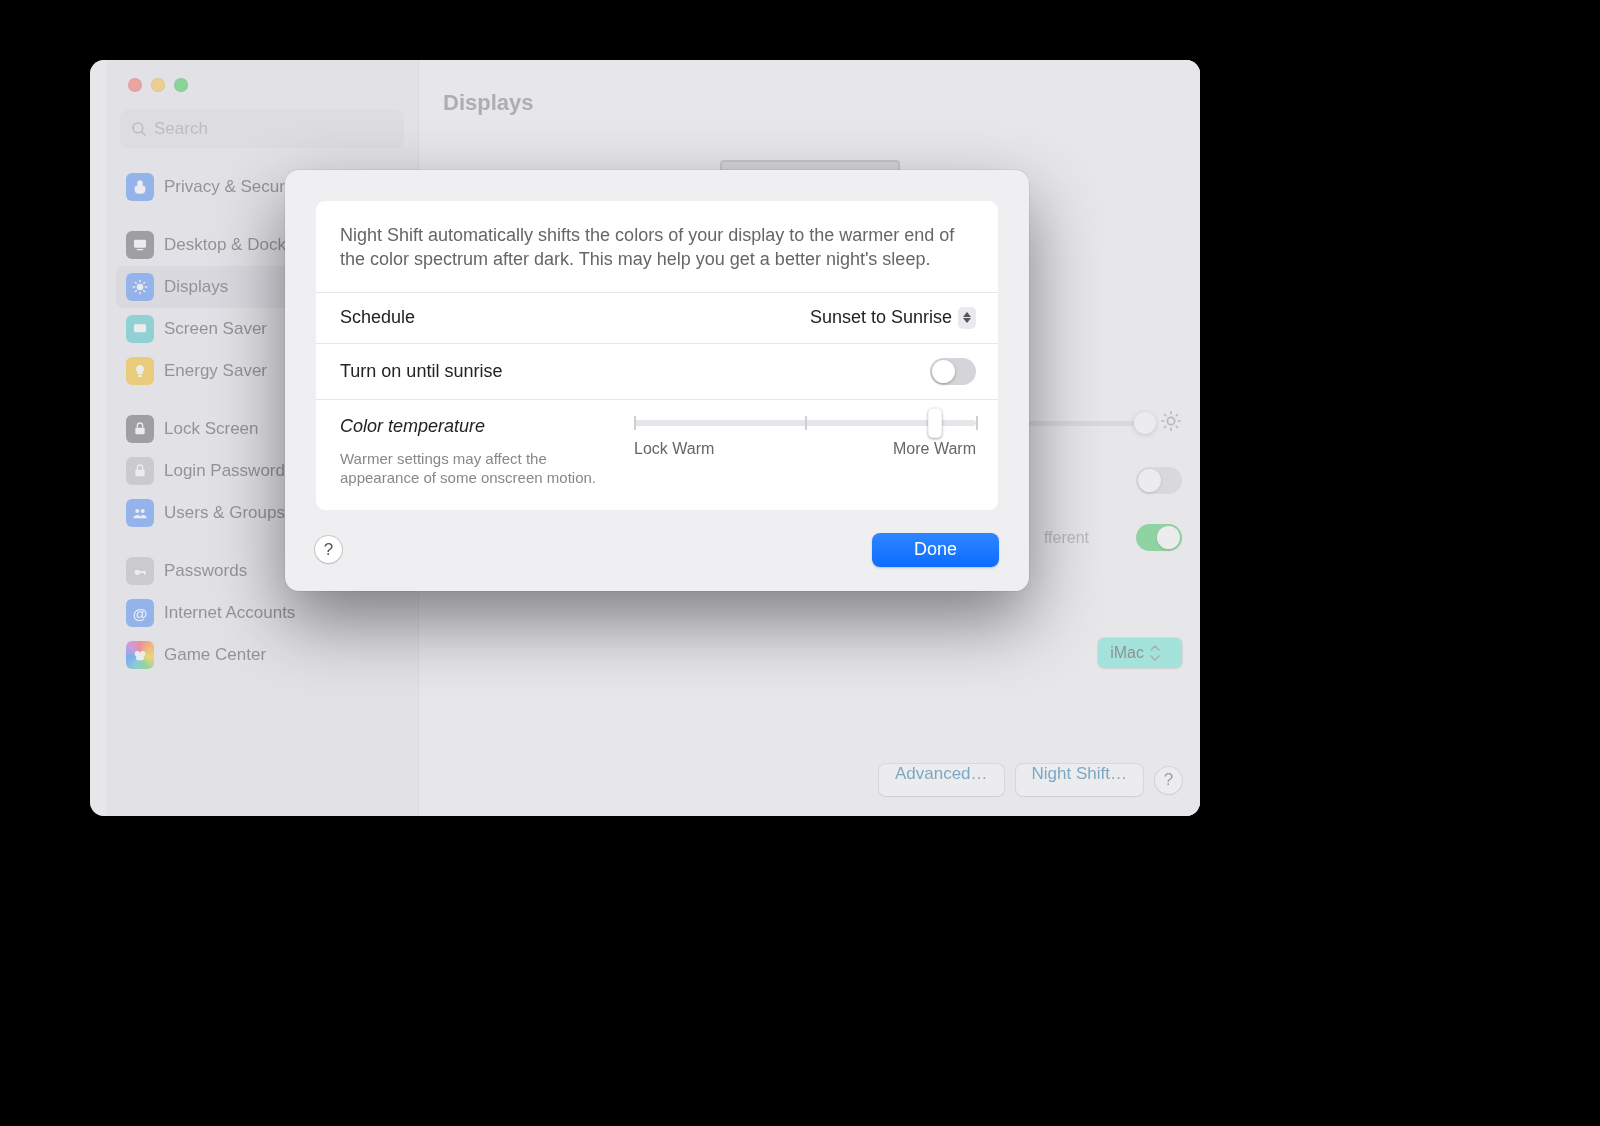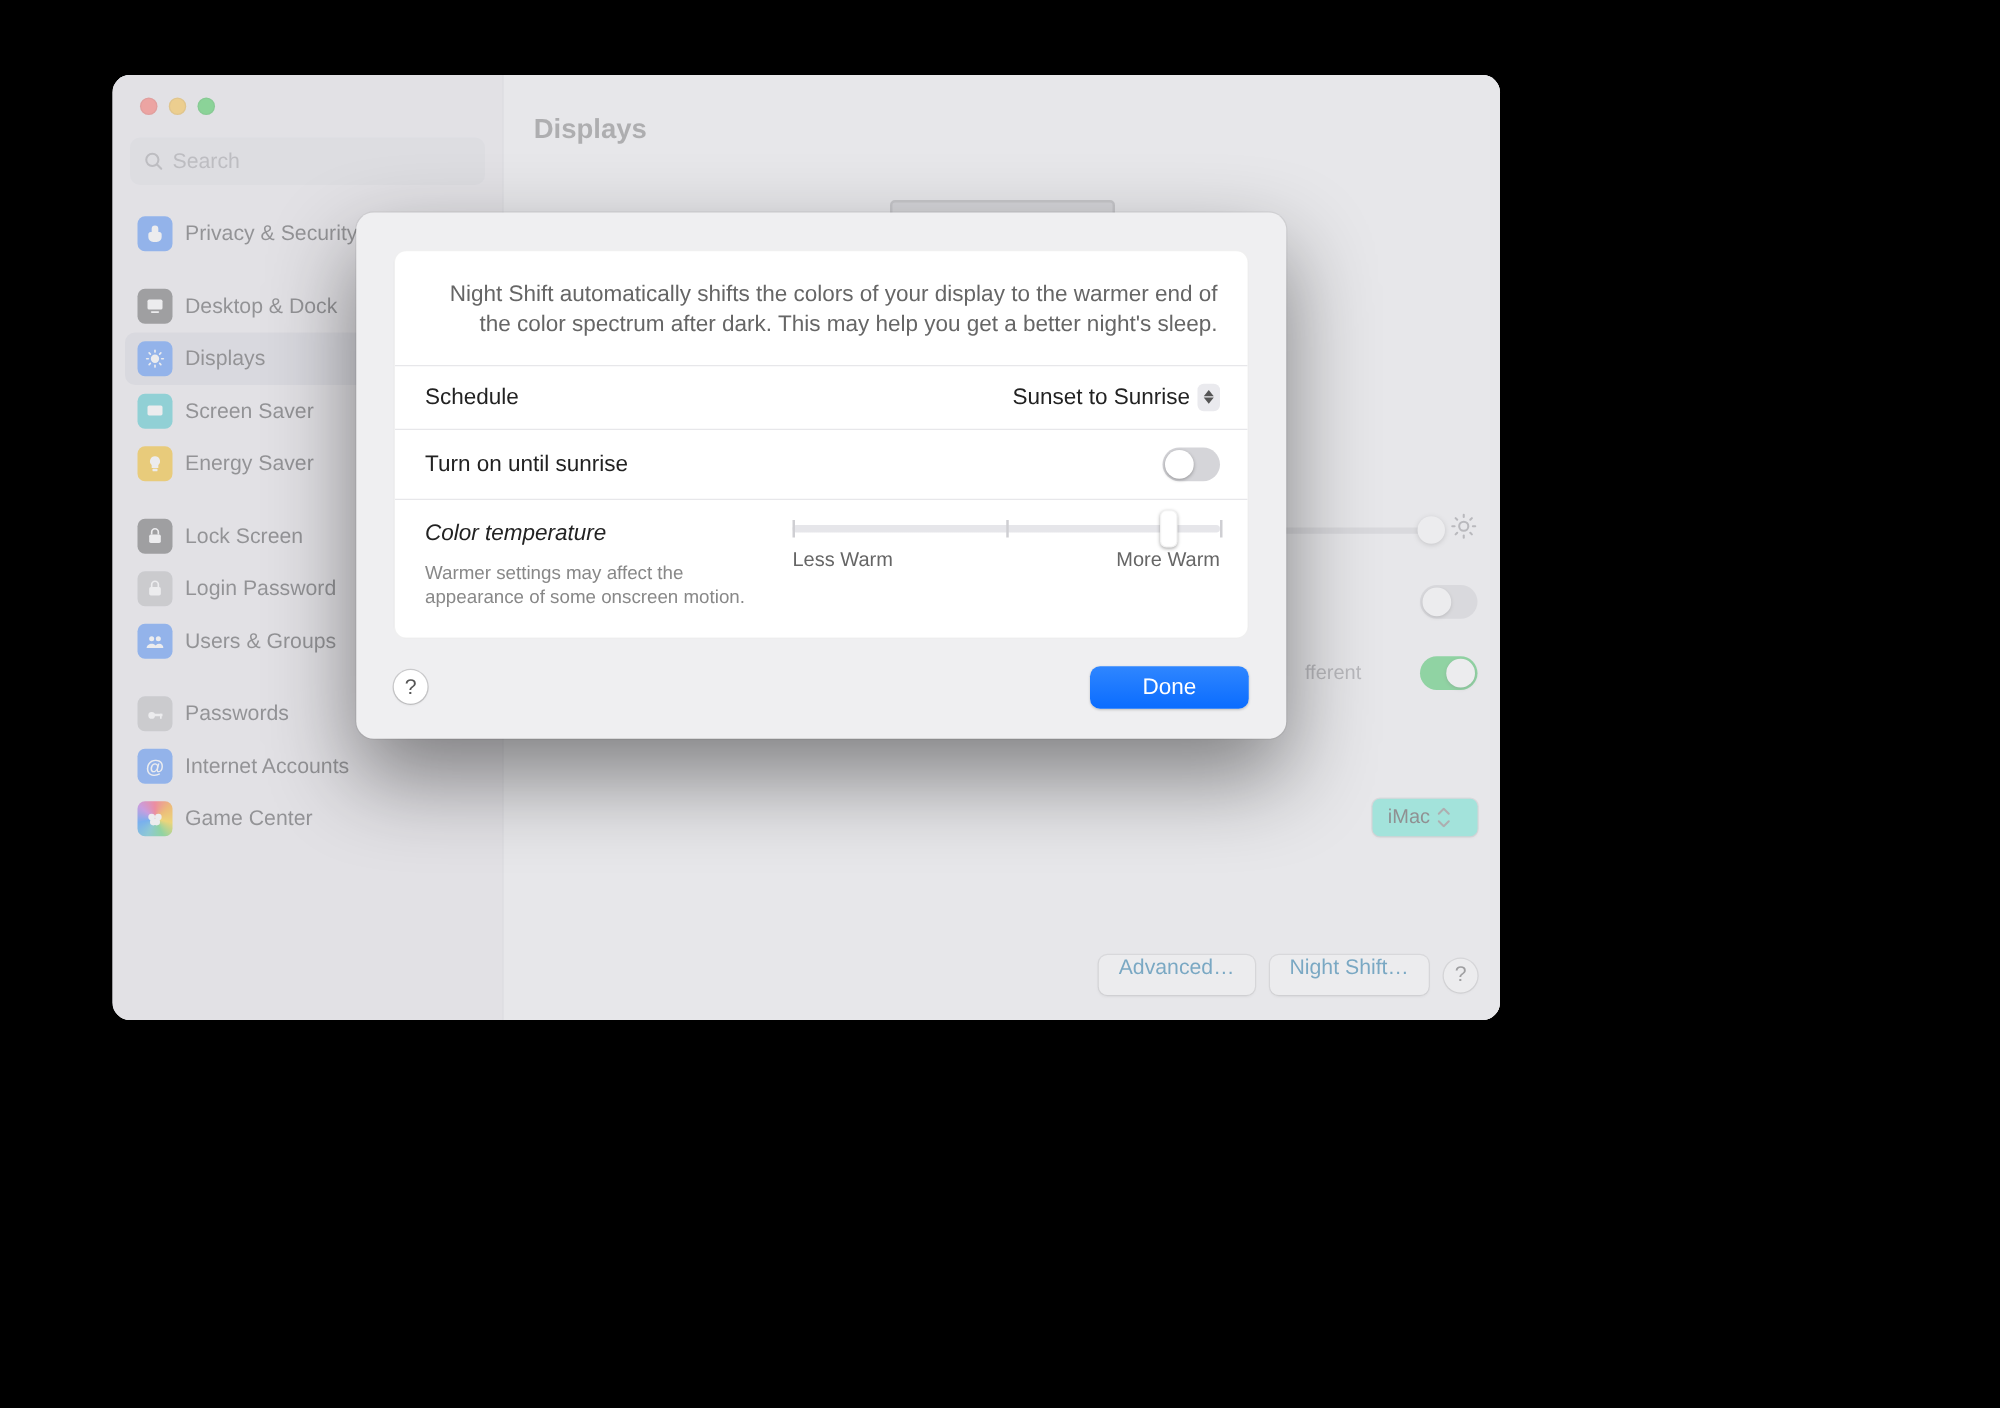--- a/index.html
+++ b/index.html
@@ -25,20 +25,21 @@
     display: flex;
   }
 
   
   .sidebar {
     width: 313px;
     height: 100%;
     background: #e8e7ec;
     border-right: 1px solid rgba(0,0,0,0.06);
     padding-top: 18px;
+    margin-left: 16px;
   }
   .traffic {
     display: flex; gap: 9px; padding-left: 22px; margin-bottom: 18px;
   }
   .traffic span {
     width: 14px; height: 14px; border-radius: 50%;
     box-shadow: inset 0 0 0 1px rgba(0,0,0,.1);
   }
   .tl-close  { background:#ff5f57;}
   .tl-min    { background:#febc2e;}
@@ -204,21 +205,20 @@
     background:#fff;
     border-radius:10px;
     border:1px solid rgba(0,0,0,.06);
   }
   .sheet-desc {
     padding: 22px 24px 20px 24px;
     font-size: 18px;
     color:#666;
     line-height:1.35;
     border-bottom:1px solid #e7e7ea;
-    text-align:right;
   }
   .sheet-row {
     display:flex; align-items:center; justify-content:space-between;
     padding: 14px 22px 14px 24px;
     border-bottom:1px solid #e7e7ea;
   }
   .sheet-row:last-child { border-bottom:none; }
   .row-label { font-size:18px; color:#222; }
 
   .select-like {
@@ -505,21 +505,21 @@
         <div class="sub">Warmer settings may affect the appearance of some onscreen motion.</div>
       </div>
       <div class="temp-right">
         <div class="slider-track">
           <div class="tick" style="left:0%"></div>
           <div class="tick" style="left:50%"></div>
           <div class="tick" style="left:100%"></div>
           <div class="knob" id="temp-knob" style="left: calc(88% - 7px);"></div>
         </div>
         <div class="slider-labels">
-          <span>Less Warm</span>
+          <span>Lock Warm</span>
           <span>More Warm</span>
         </div>
       </div>
     </div>
 
   </div>
 
   <div class="sheet-footer">
     <div class="help-circ">
       <span>?</span>

